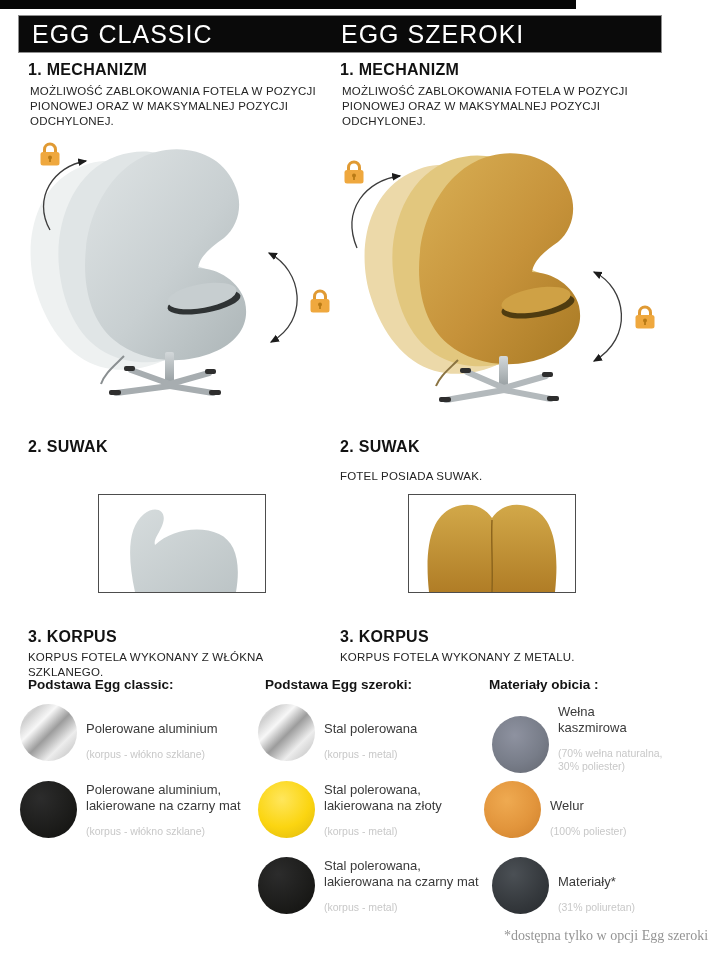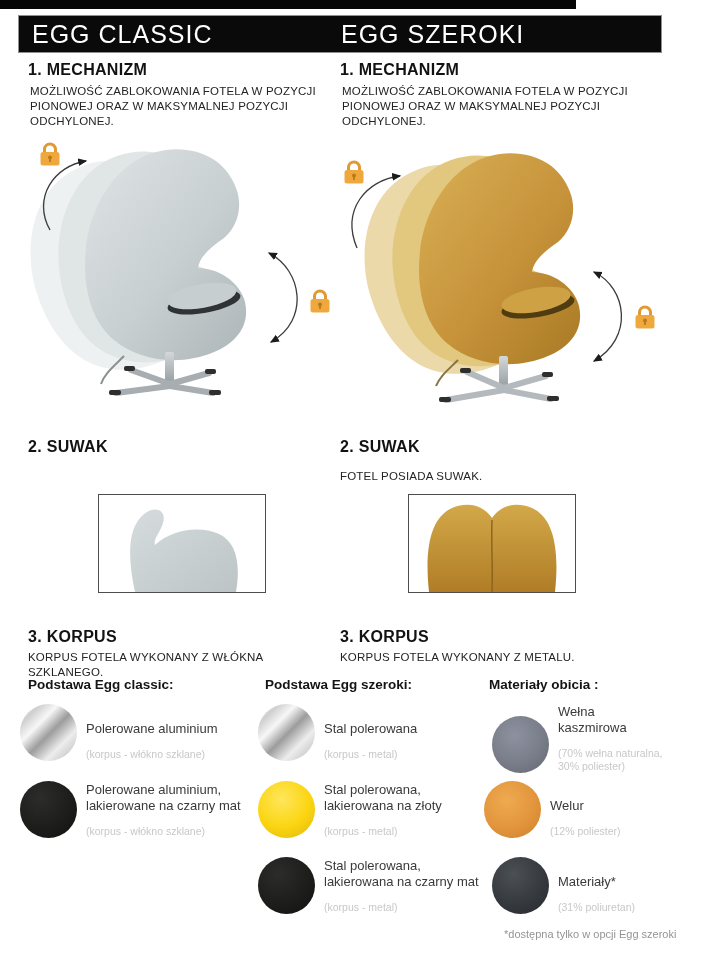--- a/index.html
+++ b/index.html
@@ -26,21 +26,21 @@
   .swatch{width:57px;height:57px;border-radius:50%;flex:0 0 auto;}
   .sw-silver{background:linear-gradient(135deg,#ffffff 0%,#cfcfcf 18%,#f7f7f7 34%,#9c9c9c 52%,#ededed 72%,#b5b5b5 100%);}
   .sw-black{background:radial-gradient(circle at 36% 30%,#2c2c2c 0%,#191917 70%,#101010 100%);}
   .sw-gold{background:radial-gradient(circle at 42% 32%,#ffe65c 0%,#fbd511 55%,#ddb60d 100%);}
   .sw-wool{background:radial-gradient(circle at 40% 34%,#8e92a0 0%,#787d89 55%,#62666f 100%);}
   .sw-velour{background:radial-gradient(circle at 40% 34%,#efaa51 0%,#e2953c 55%,#cd7f2b 100%);}
   .sw-eco{background:radial-gradient(circle at 38% 30%,#4b5055 0%,#34383c 60%,#26292d 100%);}
   .legend-text{display:flex;flex-direction:column;}
   .legend-label{font-size:13px;line-height:16px;color:#3a3a3a;white-space:pre-line;}
   .legend-sub{font-size:10.5px;line-height:13px;color:#c8c8c8;white-space:pre-line;margin-top:11px;}
-  .footnote{position:absolute;font-size:11px;color:#949494;white-space:nowrap;}
+  .footnote{position:absolute;font-size:14px;color:#949494;white-space:nowrap;font-family:Liberation Serif, serif;}
 </style>
 </head>
 <body>
 
 <div class="page">
 
   <div class="top-strip"></div>
 
   <div class="header-bar">
     <span class="header-title" style="left:13px">EGG CLASSIC</span>
@@ -224,21 +224,21 @@
       <span class="legend-label">Wełna
 kaszmirowa</span>
       <span class="legend-sub">(70% wełna naturalna,
 30% poliester)</span>
     </span>
   </div>
   <div class="legend-item" style="left:484px;top:781px">
     <span class="swatch sw-velour"></span>
     <span class="legend-text">
       <span class="legend-label">Welur</span>
-      <span class="legend-sub">(12% poliester)</span>
+      <span class="legend-sub">(100% poliester)</span>
     </span>
   </div>
   <div class="legend-item" style="left:492px;top:857px">
     <span class="swatch sw-eco"></span>
     <span class="legend-text">
       <span class="legend-label">Materiały*</span>
       <span class="legend-sub">(31% poliuretan)</span>
     </span>
   </div>
 

